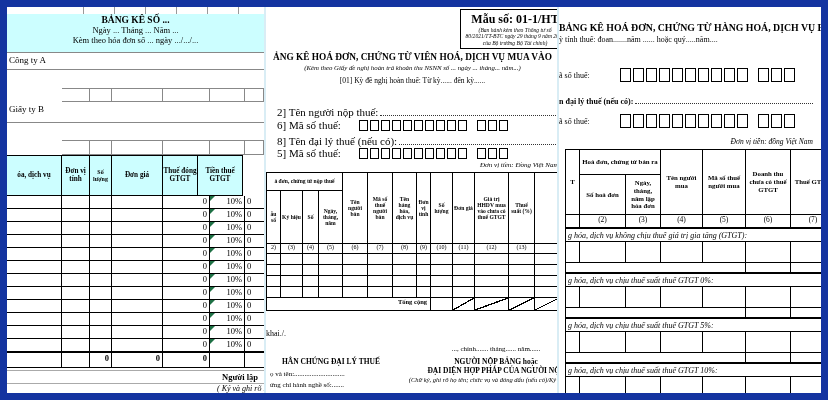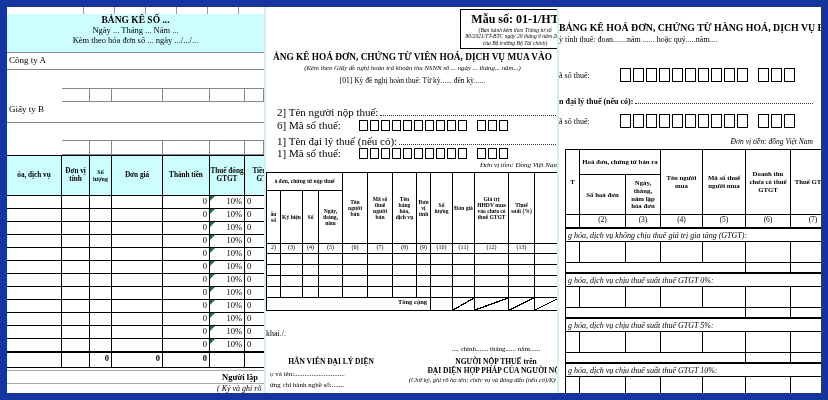--- a/index.html
+++ b/index.html
@@ -102,21 +102,20 @@
         <div class="gcell" style="width: 47px;"></div>
         <div class="gcell" style="width: 35px;"></div>
         <div class="gcell" style="width: 19px;"></div>
       </div>
     <div class="ab" id="lx">
         <div class="lrow lhead">
           <div class="lcell lhcell" style="width: 55px;">óa, dịch vụ</div>
           <div class="lcell lhcell" style="width: 28px;">Đơn vị tính</div>
           <div class="lcell lhcell" style="width: 22px; font-size: 6px;">Số lượng</div>
           <div class="lcell lhcell" style="width: 51px;">Đơn giá</div>
-          <div class="lcell lhcell" style="width: 47px;">Thành tiền</div>
           <div class="lcell lhcell" style="width: 35px;">Thuế đóng GTGT</div>
           <div class="lcell lhcell" style="width: 45px;">Tiền thuế GTGT</div>
         </div>
         <div class="lrow">
           <div class="lcell" style="width: 55px;"></div>
           <div class="lcell" style="width: 28px;"></div>
           <div class="lcell" style="width: 22px;"></div>
           <div class="lcell" style="width: 51px;"></div>
           <div class="lcell ra" style="width: 47px;">0</div>
           <div class="lcell ra flag" style="width: 35px;">10%</div>
@@ -264,25 +263,25 @@
           <div class="box"></div>
           <div class="box"></div>
           <div class="box"></div>
           <div class="boxgap"></div>
           <div class="box"></div>
           <div class="box"></div>
           <div class="box"></div>
         </span>
     </div>
     <div class="ab mfield flexline" style="top:128px">
-      <span>1] Tên đại lý thuế (nếu có):</span>
+      <span>8] Tên đại lý thuế (nếu có):</span>
         <span class="dotline"></span>
     </div>
     <div class="ab mfield mst" style="top:138px;height:16px">
-      <span style="margin-right:18px">1] Mã số thuế:</span>
+      <span style="margin-right:18px">5] Mã số thuế:</span>
       <span class="mst">
           <div class="box"></div>
           <div class="box"></div>
           <div class="box"></div>
           <div class="box"></div>
           <div class="box"></div>
           <div class="box"></div>
           <div class="box"></div>
           <div class="box"></div>
           <div class="box"></div>
@@ -394,24 +393,24 @@
           <div class="mcell" style="width: 164px; text-align: right; font-weight: bold; font-size: 6.5px; padding-right: 3px;">Tổng cộng</div>
           <div class="mcell" style="width: 22px;"></div>
           <div class="mcell diag" style="width: 22px;"></div>
           <div class="mcell diag" style="width: 34px;"></div>
           <div class="mcell diag" style="width: 26px;"></div>
           <div class="mcell diag" style="width: 25px;"></div>
         </div>
       </div>
     <div class="ab" id="m-commit2">khai./.</div>
     <div class="ab" id="m-date">..., chính....... tháng...... năm......</div>
-    <div class="ab" id="m-sl-t">HÂN VIÊN ĐẠI LÝ DIỆN</div>
+    <div class="ab" id="m-sl-t">HÂN CHỨNG ĐẠI LÝ THUẾ</div>
     <div class="ab" id="m-sl-1">ọ và tên:.............................</div>
     <div class="ab" id="m-sl-2">ứng chỉ hành nghề số:.......</div>
-    <div class="ab" id="m-sr-1">NGƯỜI NỘP THUẾ trên</div>
+    <div class="ab" id="m-sr-1">NGƯỜI NỘP BẢNG hoặc</div>
     <div class="ab" id="m-sr-2">ĐẠI DIỆN HỢP PHÁP CỦA NGƯỜI NỘP</div>
     <div class="ab" id="m-sr-n">(Chữ ký, ghi rõ họ tên; chức vụ và đóng dấu (nếu có)/Ký điện tử)</div>
   </div>
 
   <div class="panel" id="p-right">
     <div class="ab" id="r-title">BẢNG KÊ HOÁ ĐƠN, CHỨNG TỪ HÀNG HOÁ, DỊCH VỤ BÁN RA</div>
     <div class="ab rfield" style="top:28px">ỳ tính thuế: đoan.......năm ...... hoặc quý.....năm....</div>
     <div class="ab rfield mst bigbox" style="top:58px;height:20px">
       <span style="margin-right:30px">ã số thuế:</span>
       <span class="mst">

